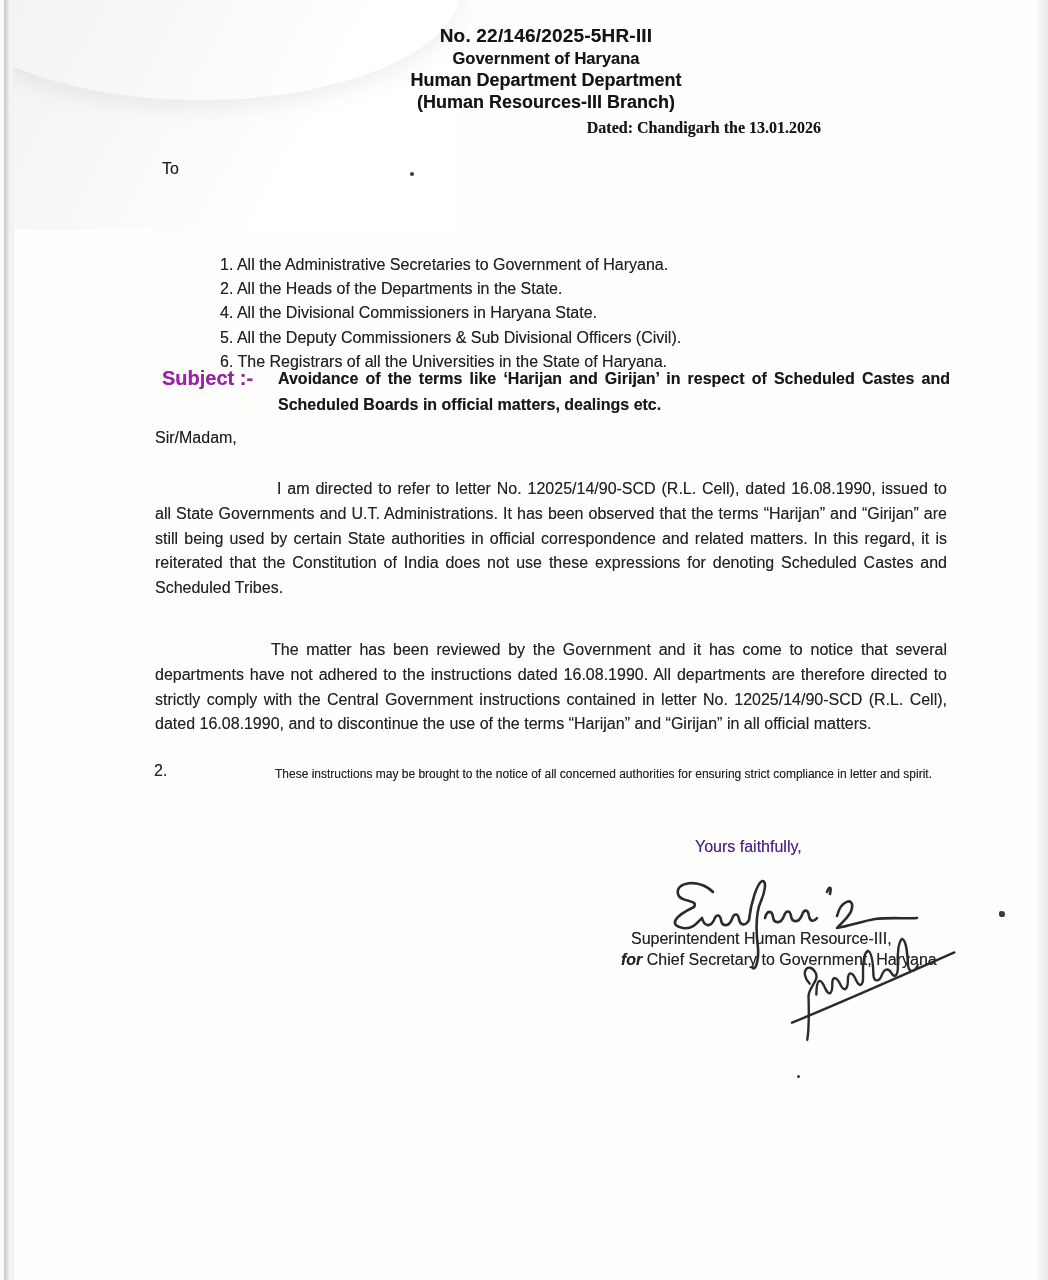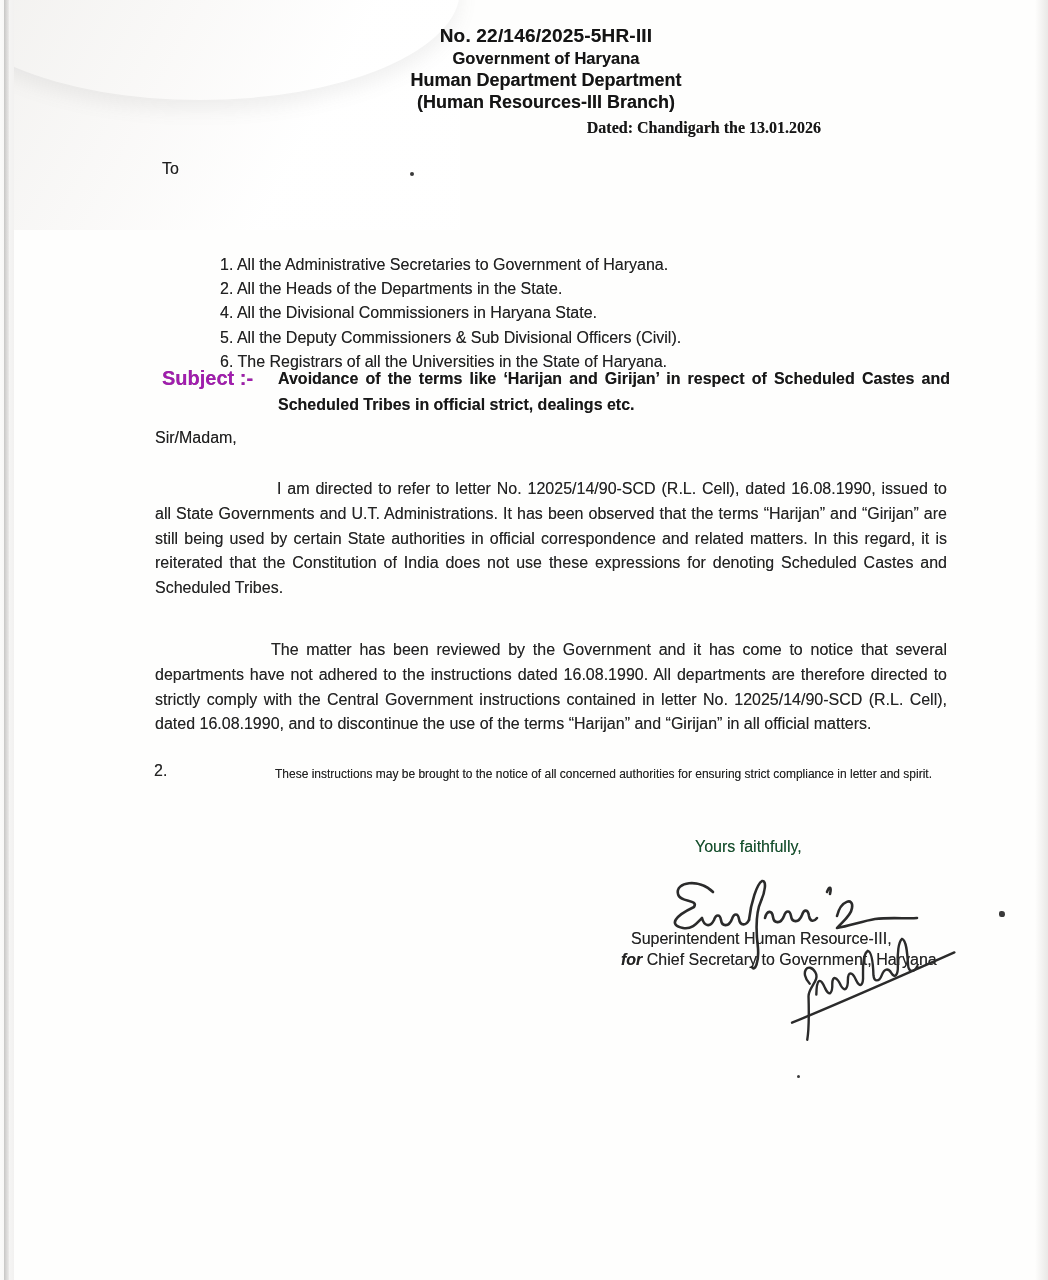--- a/index.html
+++ b/index.html
@@ -77,21 +77,21 @@
     text-align: justify; text-justify: inter-word;
   }
   .para1 { top: 477px; text-indent: 122px; }
   .para2 { top: 622px; text-indent: 116px; margin-top: 16px; }
   .para3-wrap { position: absolute; left: 137px; top: 762px; width: 792px; }
   .para3-num { position: absolute; left: 1px; top: 0; font-size: 16px; color: #242424; }
   .para3 {
     font-size: 12px; line-height: 24.8px; color: #242424;
     text-align: justify; text-indent: 122px; margin: 0;
   }
-  .closing { position: absolute; left: 679px; top: 838px; font-size: 16px; color: #14532d; }
+  .closing { position: absolute; left: 679px; top: 838px; font-size: 16px; color: #4c1d95; }
 
   .sig-ink { position: absolute; left: 645px; top: 870px; }
   .sig-title {
     position: absolute; left: 615px; top: 930px; width: 320px;
     font-size: 16px; color: #232323;
   }
   .sig-for {
     position: absolute; left: 586px; top: 951px; width: 360px;
     font-size: 16px; color: #232323;
   }
@@ -130,21 +130,21 @@
     <div class="recipients">
       <div>1. All the Administrative Secretaries to Government of Haryana.</div>
       <div>2. All the Heads of the Departments in the State.</div>
       <div>4. All the Divisional Commissioners in Haryana State.</div>
       <div>5. All the Deputy Commissioners &amp; Sub Divisional Officers (Civil).</div>
       <div>6. The Registrars of all the Universities in the State of Haryana.</div>
     </div>
 
     <div class="subject-row">
       <div class="subject-label">Subject :-</div>
-      <div class="subject-text">Avoidance of the terms like ‘Harijan and Girijan’ in respect of Scheduled Castes and Scheduled Tribes in official strict, dealings etc.</div>
+      <div class="subject-text">Avoidance of the terms like ‘Harijan and Girijan’ in respect of Scheduled Castes and Scheduled Boards in official matters, dealings etc.</div>
     </div>
 
     <div class="sirmadam">Sir/Madam,</div>
 
     <div class="body-para para1">I am directed to refer to letter No. 12025/14/90-SCD (R.L. Cell), dated 16.08.1990, issued to all State Governments and U.T. Administrations. It has been observed that the terms “Harijan” and “Girijan” are still being used by certain State authorities in official correspondence and related matters. In this regard, it is reiterated that the Constitution of India does not use these expressions for denoting Scheduled Castes and Scheduled Tribes.</div>
     <div class="body-para para2">The matter has been reviewed by the Government and it has come to notice that several departments have not adhered to the instructions dated 16.08.1990. All departments are therefore directed to strictly comply with the Central Government instructions contained in letter No. 12025/14/90-SCD (R.L. Cell), dated 16.08.1990, and to discontinue the use of the terms “Harijan” and “Girijan” in all official matters.</div>
 
     <div class="para3-wrap">
       <span class="para3-num">2.</span>
       <p class="para3">These instructions may be brought to the notice of all concerned authorities for ensuring strict compliance in letter and spirit.</p>

